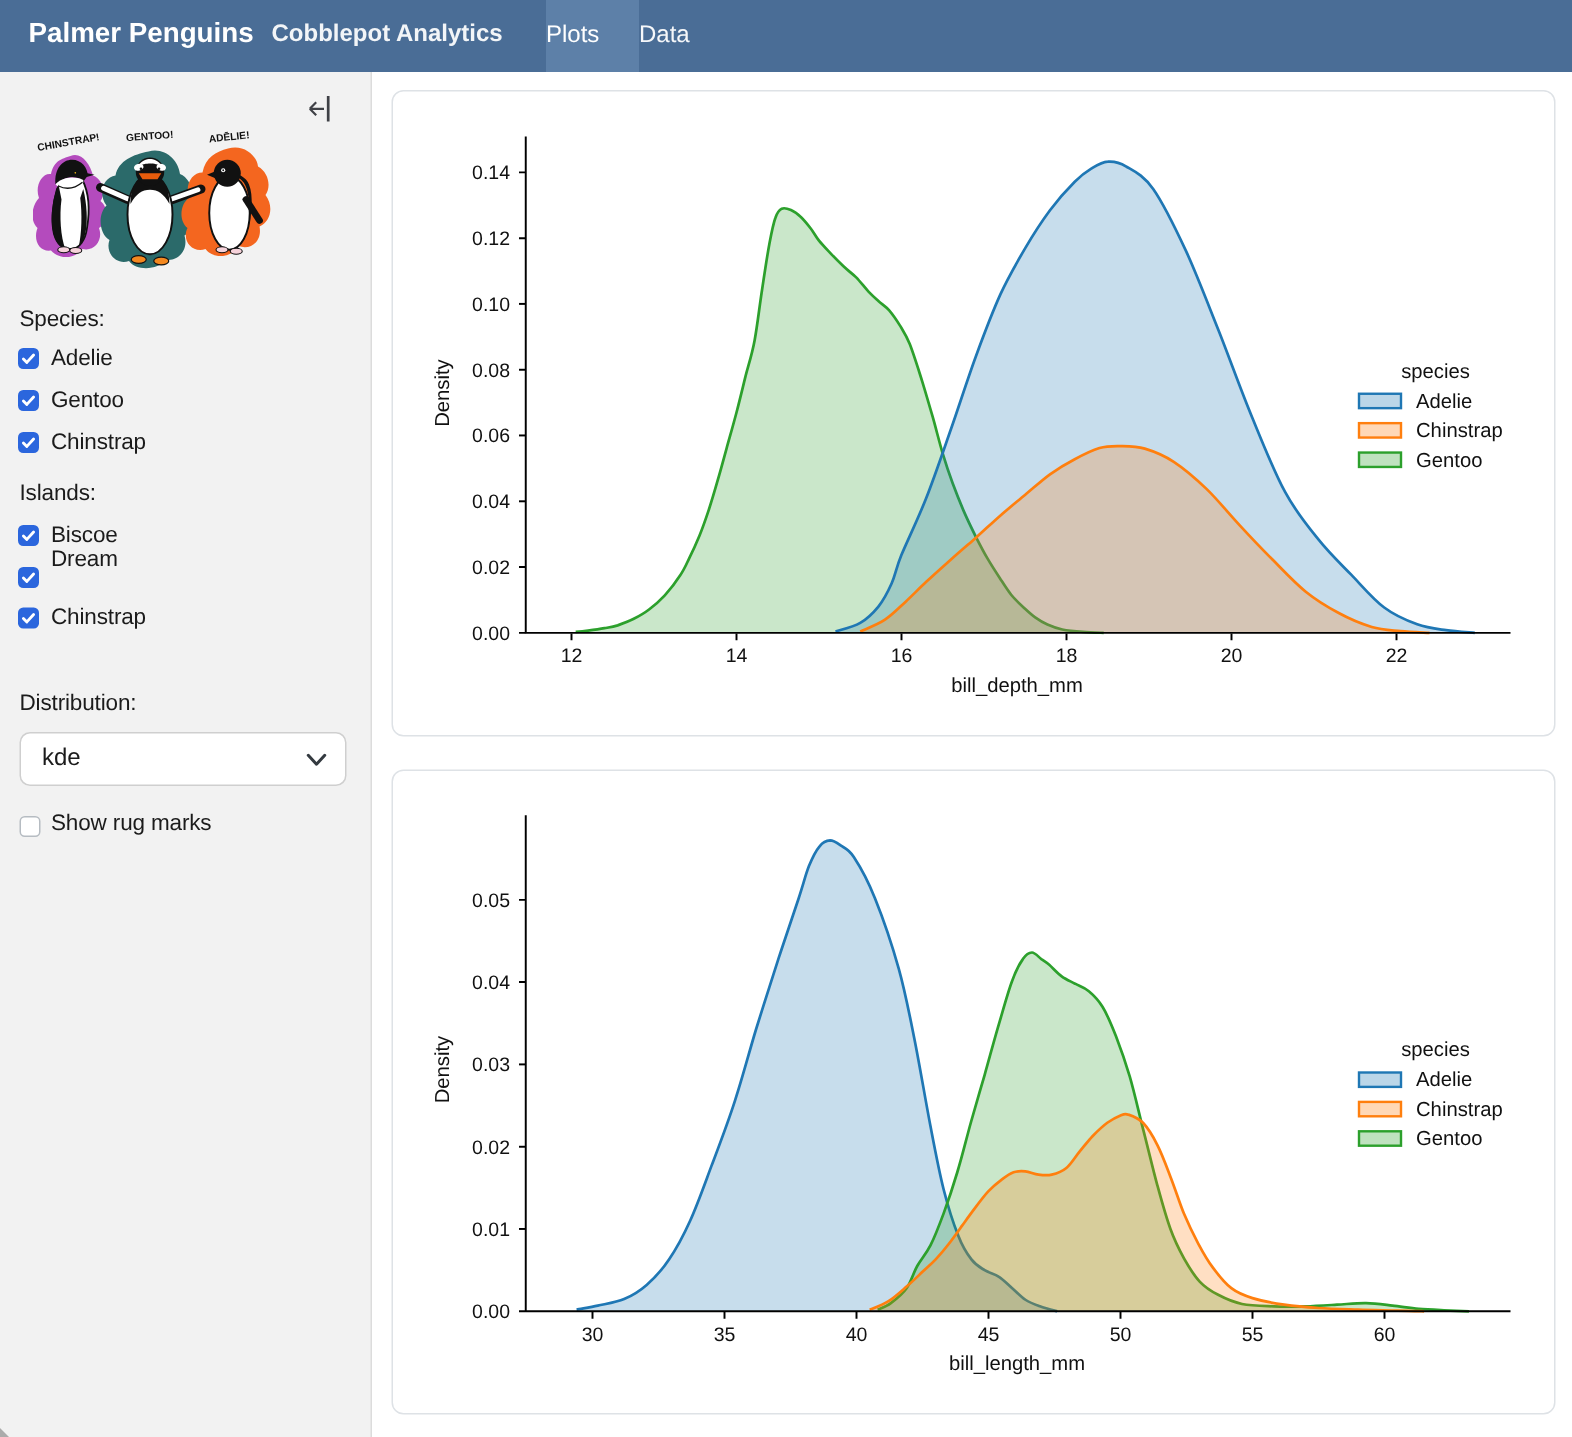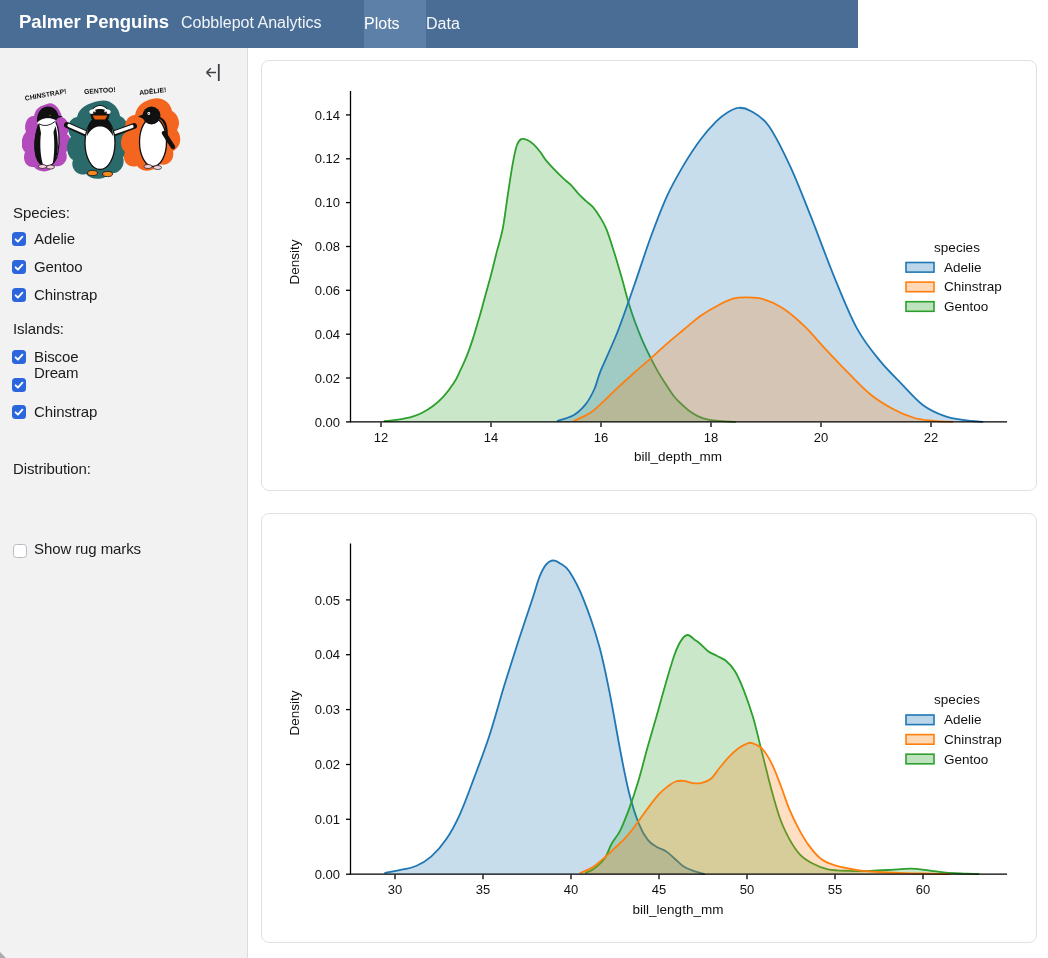--- a/index.html
+++ b/index.html
@@ -1,20 +1,20 @@
 <!DOCTYPE html>
 <html><head>
 <meta charset="utf-8">
 <style>
 *{margin:0;padding:0;box-sizing:border-box}
 html,body{width:1048px;height:958px}
 body{position:relative;background:#fff;font-family:"Liberation Sans",sans-serif;overflow:hidden;color:#1b1b1b}
-.navbar{position:absolute;left:0;top:0;width:858px;height:48px;background:#4a6d96}
+.navbar{position:absolute;left:0;top:0;width:1048px;height:48px;background:#4a6d96}
 .brand{position:absolute;left:19px;top:11px;font-size:18.5px;font-weight:700;color:#fff}
-.subtitle{position:absolute;left:181px;top:14px;font-size:16px;font-weight:400;color:rgba(255,255,255,.93)}
+.subtitle{position:absolute;left:181px;top:14px;font-size:16px;font-weight:700;color:rgba(255,255,255,.93)}
 .tab{position:absolute;top:0;height:48px;line-height:48px;font-size:16px;font-weight:500;text-align:left}
 .tab1{left:364px;width:62px;background:#5d80a8;color:#fff}
 .tab2{left:426px;width:60px;color:rgba(255,255,255,.95)}
 .sidebar{position:absolute;left:0;top:48px;width:248px;height:910px;background:#f2f2f2;border-right:1px solid #dcdcdc}
 .sb{position:absolute;font-size:15px;letter-spacing:-0.1px}
 .cb{position:absolute;width:14px;height:14px;border-radius:3.5px;background:#2b66dd}
 .cb svg{position:absolute;left:1px;top:1px}
 .cbe{position:absolute;width:14px;height:14px;border-radius:3.5px;background:#fff;border:1px solid #b6bcc2}
 .select{position:absolute;left:13px;top:440px;width:218px;height:36px;background:#fff;border:1px solid #cfcfcf;border-radius:7px}
 .select span{position:absolute;left:14px;top:8px;font-size:16px}
@@ -114,20 +114,26 @@
     </div>
   <div class="sb" style="left:34px;top:316px">Dream</div>
   <div class="cb" style="left:12px;top:357px">
       <svg width="12" height="12" viewBox="0 0 12 12">
         <path d="M2.6 6.3 L4.9 8.6 L9.4 3.7" stroke="#fff" stroke-width="1.9" fill="none" stroke-linecap="round" stroke-linejoin="round"></path>
       </svg>
     </div>
   <div class="sb" style="left:34px;top:355px">Chinstrap</div>
   <div class="sb" style="left:13px;top:272px">Islands:</div>
   <div class="sb" style="left:13px;top:412px">Distribution:</div>
+  <div class="select">
+      <span>kde</span>
+    <svg style="position:absolute;right:12px;top:12px" width="14" height="11" viewBox="0 0 14 11">
+        <path d="M1.5 2.5 L7 8.5 L12.5 2.5" stroke="#343a40" stroke-width="2" fill="none" stroke-linecap="round" stroke-linejoin="round"></path>
+      </svg>
+  </div>
   <div class="cbe" style="left:13px;top:496px"></div>
   <div class="sb" style="left:34px;top:492px">Show rug marks</div>
 </div>
 <div class="card" style="top:60px;height:431px"></div>
 <div class="card" style="top:513px;height:430px"></div>
 <svg style="position:absolute;left:261px;top:60px" width="776" height="431" viewBox="261 60 776 431">
 <path d="M383.8,421.2C385.1,421.1 388.8,420.8 392.0,420.4C395.2,420.0 399.7,419.4 403.0,418.8C406.3,418.2 408.6,417.9 411.8,416.9C415.0,415.8 418.8,414.4 422.2,412.7C425.7,410.9 429.2,409.0 432.7,406.3C436.2,403.7 439.7,400.7 443.2,396.9C446.6,393.1 450.9,387.5 453.6,383.3C456.4,379.2 457.5,376.3 459.6,371.9C461.8,367.6 464.1,362.5 466.3,357.2C468.4,352.0 470.3,346.6 472.3,340.6C474.3,334.5 476.3,327.8 478.3,320.8C480.4,313.9 482.3,306.6 484.4,298.9C486.5,291.3 488.9,283.0 491.0,275.0C493.1,267.0 495.0,259.0 497.0,250.9C499.1,242.9 501.3,236.5 503.1,226.8C504.9,217.1 506.4,203.6 508.1,192.8C509.7,182.1 511.5,170.1 513.0,162.1C514.5,154.2 515.5,149.1 516.9,145.3C518.2,141.4 519.5,140.0 521.2,139.1C523.0,138.3 525.2,139.1 527.3,140.0C529.4,140.9 531.7,142.6 533.9,144.6C536.1,146.7 538.5,149.7 540.5,152.3C542.5,154.9 543.7,157.5 546.0,160.4C548.3,163.2 551.5,166.5 554.2,169.4C557.0,172.3 559.8,175.1 562.5,177.7C565.2,180.3 568.0,182.2 570.8,184.9C573.5,187.7 576.5,191.7 579.0,194.4C581.5,197.0 583.3,198.6 585.6,200.7C587.9,202.8 590.4,204.2 592.8,206.9C595.1,209.6 597.6,213.2 599.9,216.9C602.2,220.7 604.0,223.2 606.5,229.4C609.0,235.7 612.2,246.1 614.8,254.2C617.3,262.4 619.6,270.3 621.9,278.3C624.2,286.4 626.3,295.1 628.5,302.4C630.7,309.7 632.8,315.9 635.1,322.2C637.4,328.4 639.7,334.2 642.2,340.1C644.8,346.1 647.8,352.3 650.5,357.7C653.2,363.0 655.5,367.5 658.2,372.1C660.9,376.7 663.8,381.2 666.5,385.3C669.1,389.3 671.5,393.2 674.1,396.5C676.8,399.8 679.7,402.5 682.4,405.0C685.1,407.5 687.4,409.7 690.1,411.6C692.8,413.5 695.3,415.1 698.3,416.4C701.4,417.8 704.3,418.9 708.2,419.7C712.2,420.5 717.4,420.9 722.0,421.2C726.6,421.6 733.5,421.8 735.8,421.9L735.8,421.9L383.8,421.9Z" fill="#2ca02c" fill-opacity="0.25" stroke="none"></path>
 <path d="M383.8,421.2C385.1,421.1 388.8,420.8 392.0,420.4C395.2,420.0 399.7,419.4 403.0,418.8C406.3,418.2 408.6,417.9 411.8,416.9C415.0,415.8 418.8,414.4 422.2,412.7C425.7,410.9 429.2,409.0 432.7,406.3C436.2,403.7 439.7,400.7 443.2,396.9C446.6,393.1 450.9,387.5 453.6,383.3C456.4,379.2 457.5,376.3 459.6,371.9C461.8,367.6 464.1,362.5 466.3,357.2C468.4,352.0 470.3,346.6 472.3,340.6C474.3,334.5 476.3,327.8 478.3,320.8C480.4,313.9 482.3,306.6 484.4,298.9C486.5,291.3 488.9,283.0 491.0,275.0C493.1,267.0 495.0,259.0 497.0,250.9C499.1,242.9 501.3,236.5 503.1,226.8C504.9,217.1 506.4,203.6 508.1,192.8C509.7,182.1 511.5,170.1 513.0,162.1C514.5,154.2 515.5,149.1 516.9,145.3C518.2,141.4 519.5,140.0 521.2,139.1C523.0,138.3 525.2,139.1 527.3,140.0C529.4,140.9 531.7,142.6 533.9,144.6C536.1,146.7 538.5,149.7 540.5,152.3C542.5,154.9 543.7,157.5 546.0,160.4C548.3,163.2 551.5,166.5 554.2,169.4C557.0,172.3 559.8,175.1 562.5,177.7C565.2,180.3 568.0,182.2 570.8,184.9C573.5,187.7 576.5,191.7 579.0,194.4C581.5,197.0 583.3,198.6 585.6,200.7C587.9,202.8 590.4,204.2 592.8,206.9C595.1,209.6 597.6,213.2 599.9,216.9C602.2,220.7 604.0,223.2 606.5,229.4C609.0,235.7 612.2,246.1 614.8,254.2C617.3,262.4 619.6,270.3 621.9,278.3C624.2,286.4 626.3,295.1 628.5,302.4C630.7,309.7 632.8,315.9 635.1,322.2C637.4,328.4 639.7,334.2 642.2,340.1C644.8,346.1 647.8,352.3 650.5,357.7C653.2,363.0 655.5,367.5 658.2,372.1C660.9,376.7 663.8,381.2 666.5,385.3C669.1,389.3 671.5,393.2 674.1,396.5C676.8,399.8 679.7,402.5 682.4,405.0C685.1,407.5 687.4,409.7 690.1,411.6C692.8,413.5 695.3,415.1 698.3,416.4C701.4,417.8 704.3,418.9 708.2,419.7C712.2,420.5 717.4,420.9 722.0,421.2C726.6,421.6 733.5,421.8 735.8,421.9" fill="none" stroke="#2ca02c" stroke-width="1.8" stroke-linejoin="round"></path>
 <path d="M557.0,421.0C559.8,420.1 568.7,418.1 573.5,415.3C578.3,412.5 582.1,408.7 585.6,404.4C589.1,400.0 591.8,394.8 594.4,389.0C597.0,383.3 597.1,379.4 601.0,369.9C604.9,360.5 612.0,346.0 617.5,332.0C623.0,318.0 628.5,301.7 634.0,286.0C639.5,270.3 645.0,252.8 650.5,237.8C656.0,222.8 661.5,208.2 667.0,196.1C672.5,184.1 678.0,174.8 683.5,165.4C689.0,156.1 694.5,147.6 700.0,140.2C705.5,132.8 711.9,125.8 716.5,121.2C721.1,116.5 723.8,114.6 727.5,112.4C731.2,110.2 734.6,108.0 738.5,107.8C742.4,107.5 745.6,107.8 750.6,110.9C755.6,113.9 762.1,116.5 768.8,126.0C775.4,135.4 783.4,151.7 790.8,167.6C798.1,183.5 805.4,202.9 812.8,221.3C820.1,239.8 827.4,260.5 834.8,278.3C842.1,296.1 849.4,314.6 856.8,328.1C864.1,341.6 871.4,350.3 878.8,359.4C886.1,368.6 893.4,375.5 900.8,383.1C908.1,390.7 915.4,399.5 922.8,405.0C930.1,410.5 937.9,413.7 944.8,416.2C951.6,418.7 957.6,419.2 964.0,420.1C970.4,421.1 980.0,421.6 983.2,421.9L983.2,421.9L557.0,421.9Z" fill="#1f77b4" fill-opacity="0.25" stroke="none"></path>
 <path d="M557.0,421.0C559.8,420.1 568.7,418.1 573.5,415.3C578.3,412.5 582.1,408.7 585.6,404.4C589.1,400.0 591.8,394.8 594.4,389.0C597.0,383.3 597.1,379.4 601.0,369.9C604.9,360.5 612.0,346.0 617.5,332.0C623.0,318.0 628.5,301.7 634.0,286.0C639.5,270.3 645.0,252.8 650.5,237.8C656.0,222.8 661.5,208.2 667.0,196.1C672.5,184.1 678.0,174.8 683.5,165.4C689.0,156.1 694.5,147.6 700.0,140.2C705.5,132.8 711.9,125.8 716.5,121.2C721.1,116.5 723.8,114.6 727.5,112.4C731.2,110.2 734.6,108.0 738.5,107.8C742.4,107.5 745.6,107.8 750.6,110.9C755.6,113.9 762.1,116.5 768.8,126.0C775.4,135.4 783.4,151.7 790.8,167.6C798.1,183.5 805.4,202.9 812.8,221.3C820.1,239.8 827.4,260.5 834.8,278.3C842.1,296.1 849.4,314.6 856.8,328.1C864.1,341.6 871.4,350.3 878.8,359.4C886.1,368.6 893.4,375.5 900.8,383.1C908.1,390.7 915.4,399.5 922.8,405.0C930.1,410.5 937.9,413.7 944.8,416.2C951.6,418.7 957.6,419.2 964.0,420.1C970.4,421.1 980.0,421.6 983.2,421.9" fill="none" stroke="#1f77b4" stroke-width="1.8" stroke-linejoin="round"></path>

